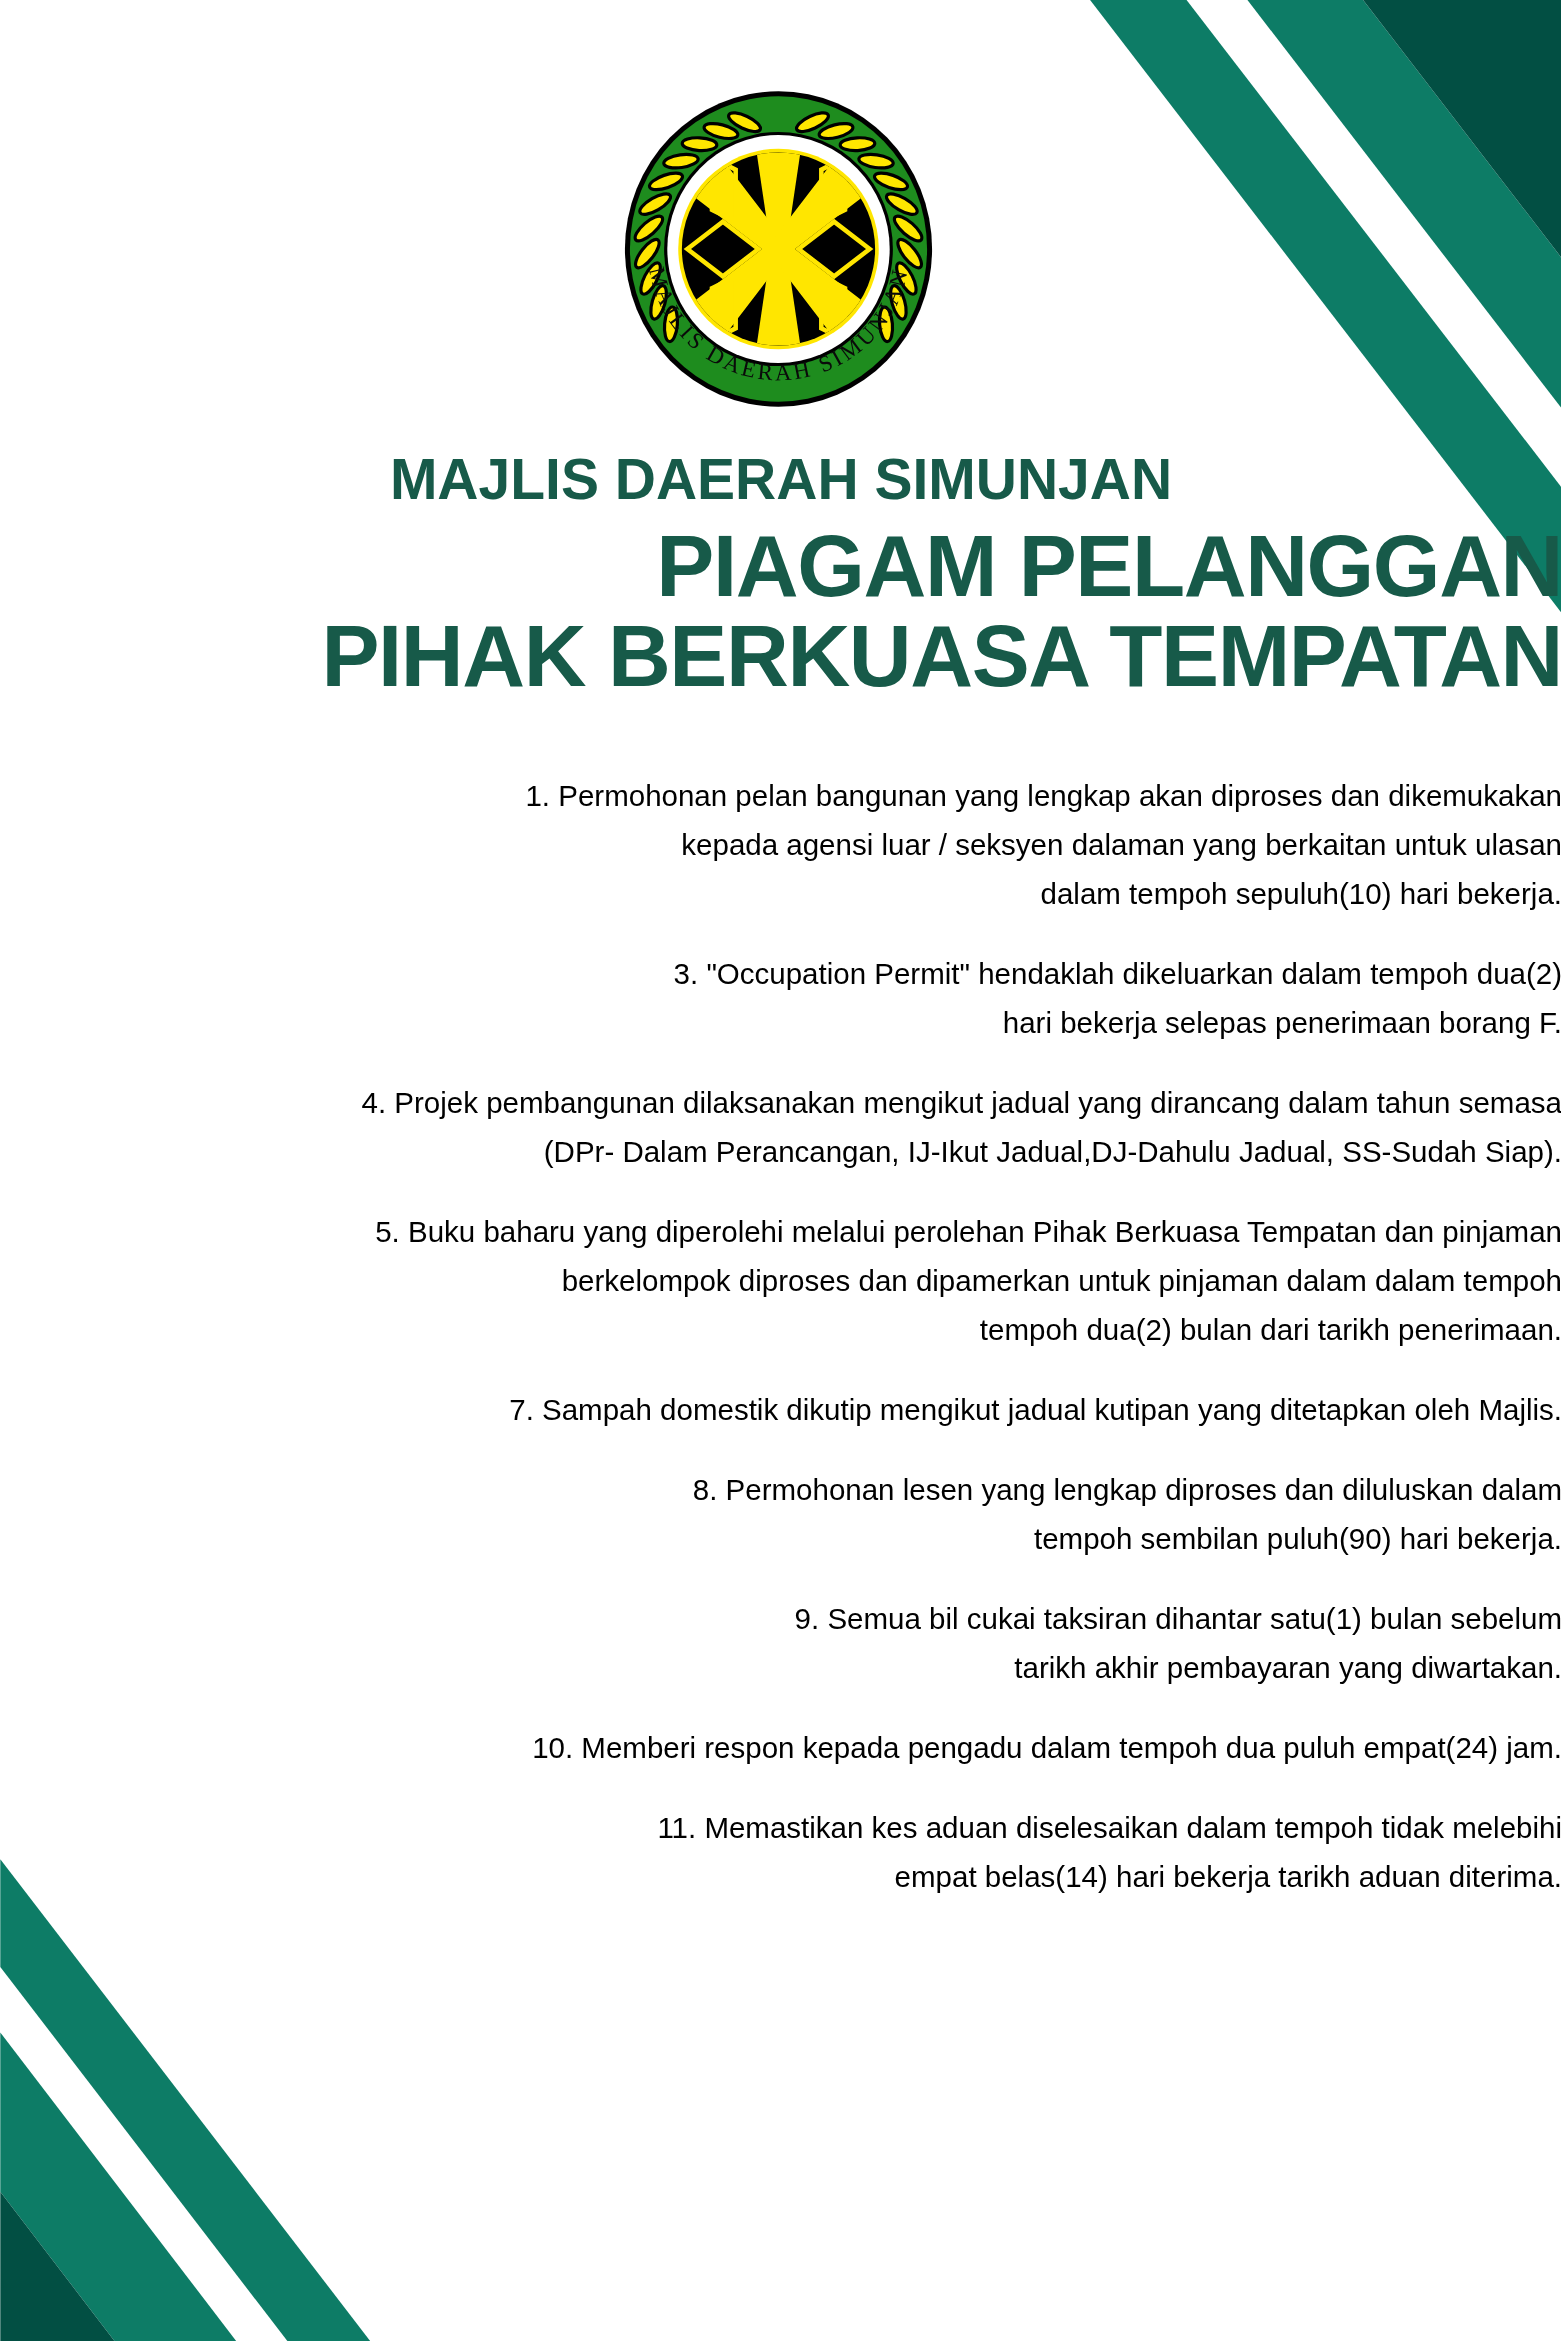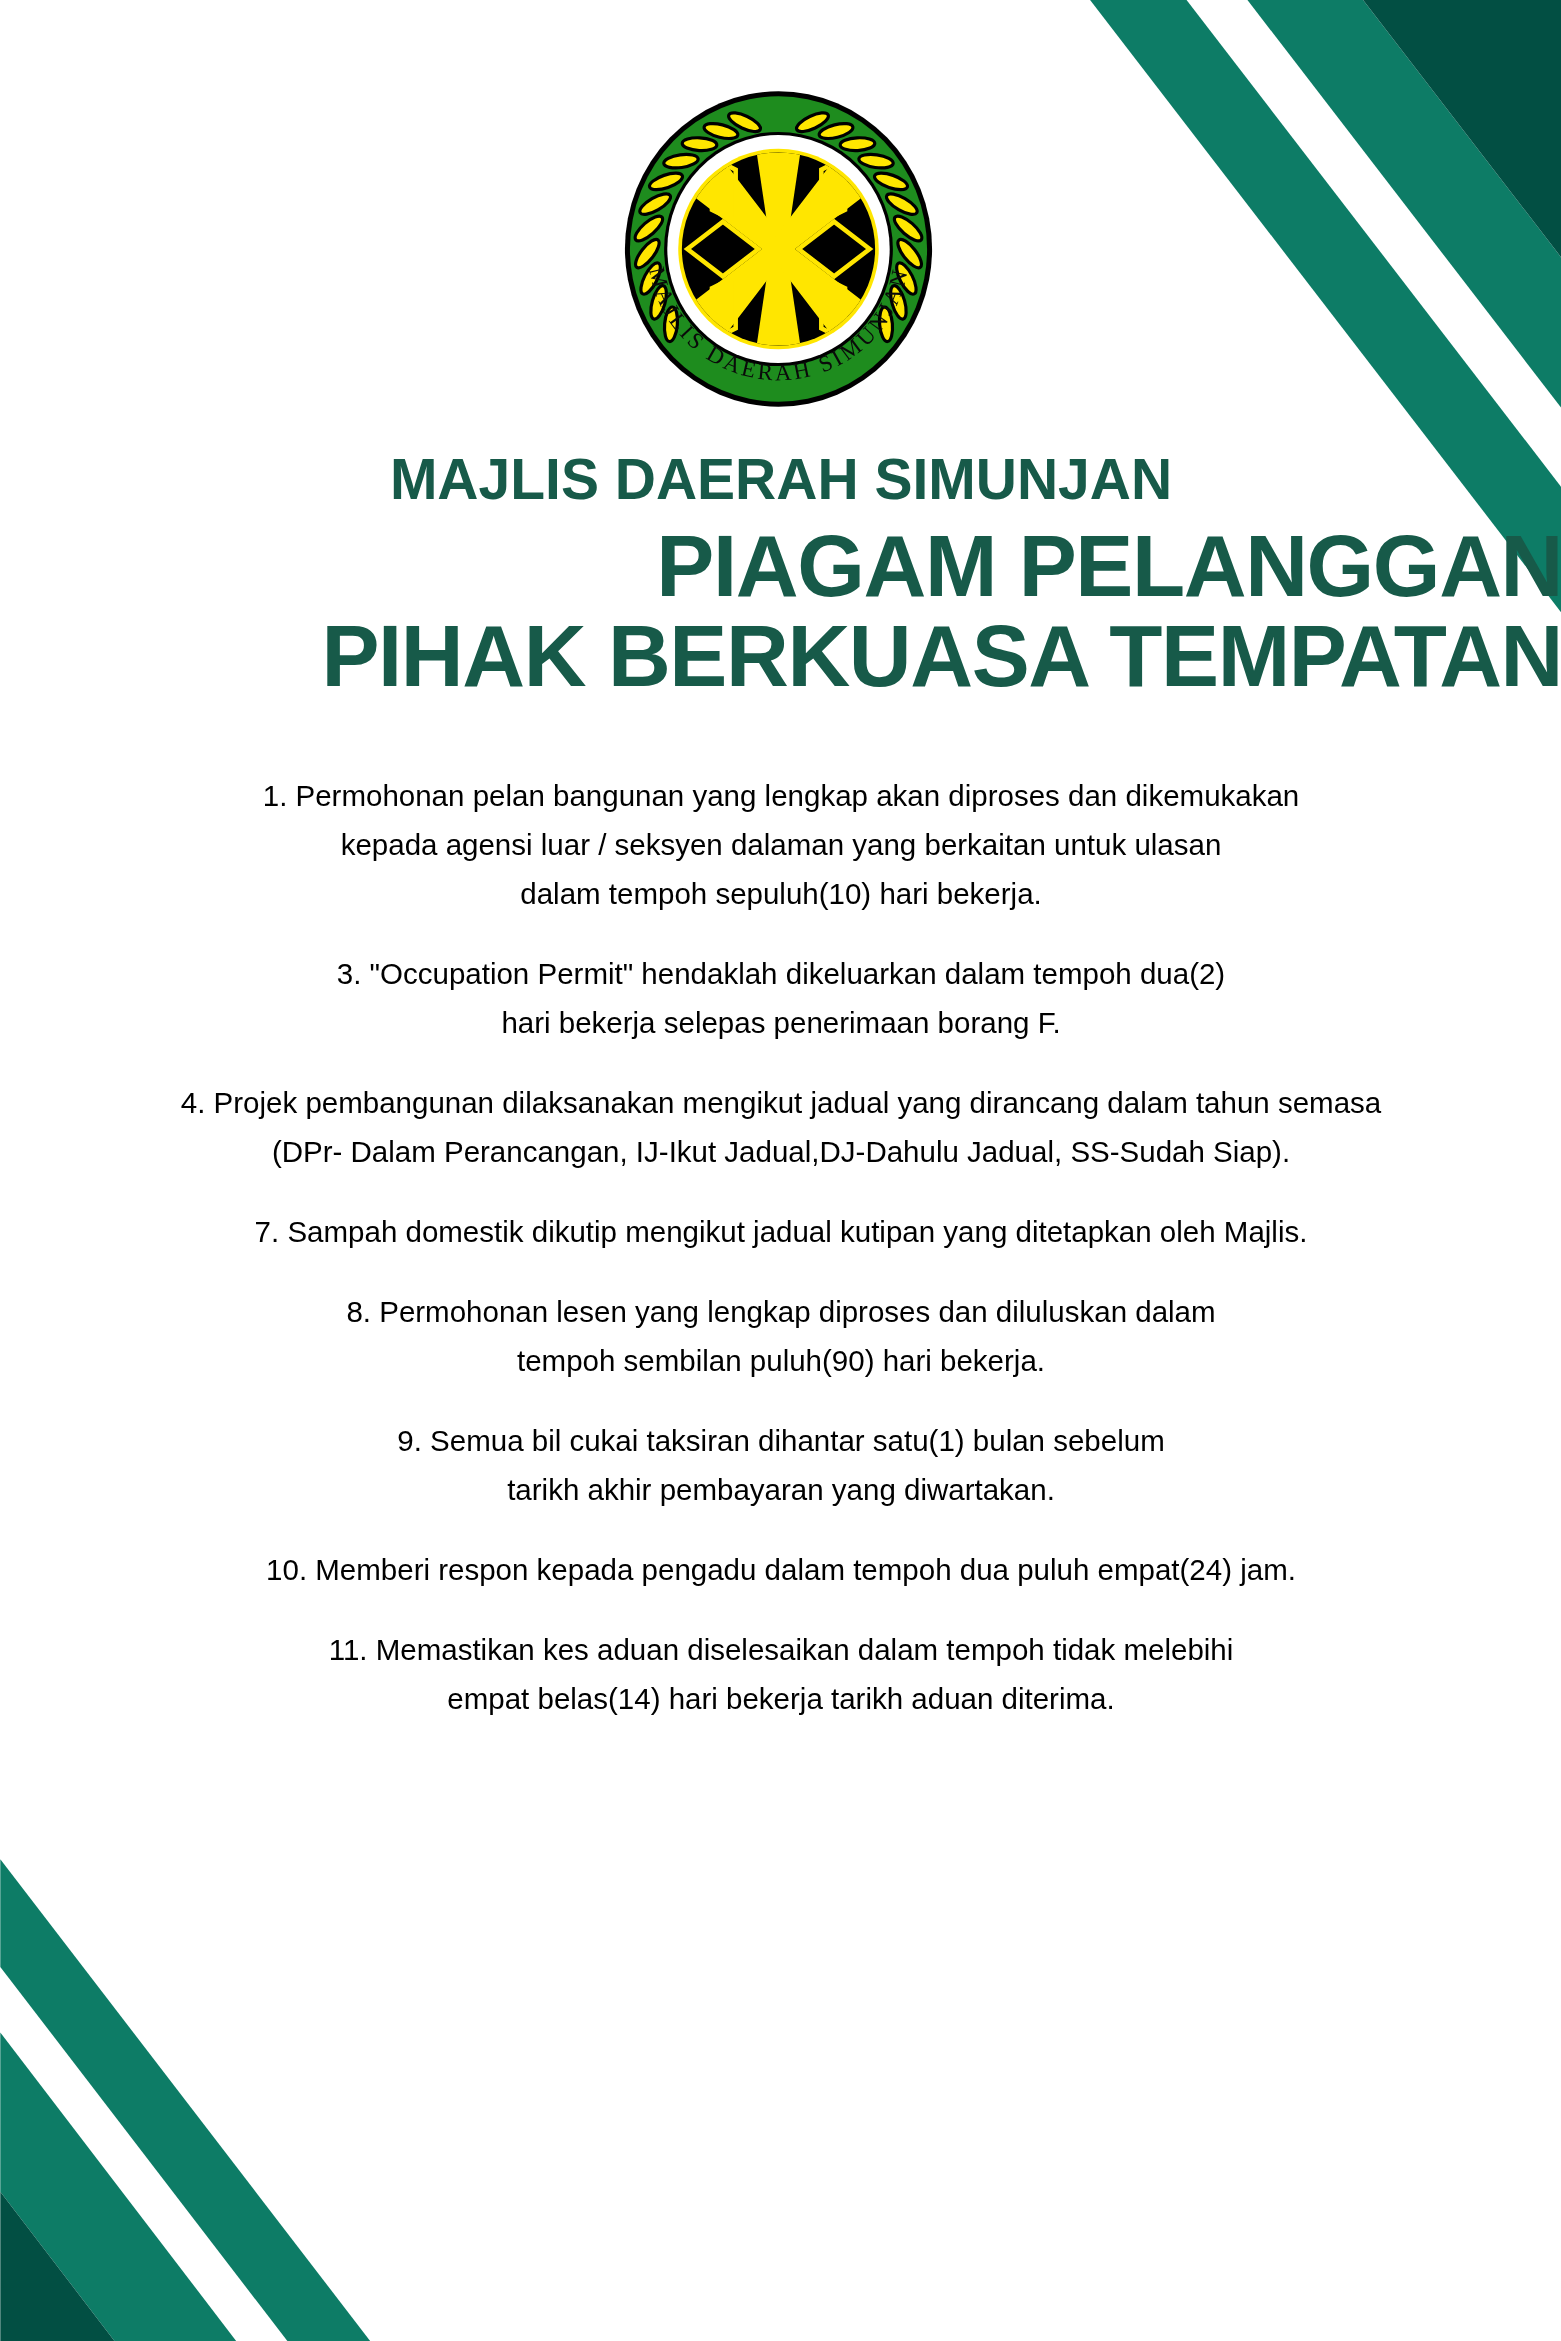--- a/index.html
+++ b/index.html
@@ -34,21 +34,21 @@
     letter-spacing:-1.4px;
     color:#175a49;
     white-space:pre-line;
   }
   .items {
     position:absolute; top:771px; left:0; width:100%;
   }
   .items p {
     margin:0 0 31px 0;
     font-size:29.5px; line-height:49px;
-    text-align:center;
+    text-align:right;
     color:#000000;
     white-space:pre-line;
   }
 </style>
 </head>
 <body>
 
 <div class="page">
 
   <svg class="decor" viewBox="0 0 3334 5334" aria-hidden="true">
@@ -127,20 +127,23 @@
 PIHAK BERKUASA TEMPATAN</div>
 
   <div class="items">
     <p>1. Permohonan pelan bangunan yang lengkap akan diproses dan dikemukakan
 kepada agensi luar / seksyen dalaman yang berkaitan untuk ulasan
 dalam tempoh sepuluh(10) hari bekerja.</p>
     <p>3. "Occupation Permit" hendaklah dikeluarkan dalam tempoh dua(2)
 hari bekerja selepas penerimaan borang F.</p>
     <p>4. Projek pembangunan dilaksanakan mengikut jadual yang dirancang dalam tahun semasa
 (DPr- Dalam Perancangan, IJ-Ikut Jadual,DJ-Dahulu Jadual, SS-Sudah Siap).</p>
+    <p>5. Buku baharu yang diperolehi melalui perolehan Pihak Berkuasa Tempatan dan pinjaman
+berkelompok diproses dan dipamerkan untuk pinjaman dalam dalam tempoh
+tempoh dua(2) bulan dari tarikh penerimaan.</p>
     <p>7. Sampah domestik dikutip mengikut jadual kutipan yang ditetapkan oleh Majlis.</p>
     <p>8. Permohonan lesen yang lengkap diproses dan diluluskan dalam
 tempoh sembilan puluh(90) hari bekerja.</p>
     <p>9. Semua bil cukai taksiran dihantar satu(1) bulan sebelum
 tarikh akhir pembayaran yang diwartakan.</p>
     <p>10. Memberi respon kepada pengadu dalam tempoh dua puluh empat(24) jam.</p>
     <p>11. Memastikan kes aduan diselesaikan dalam tempoh tidak melebihi
 empat belas(14) hari bekerja tarikh aduan diterima.</p>
   </div>
 

